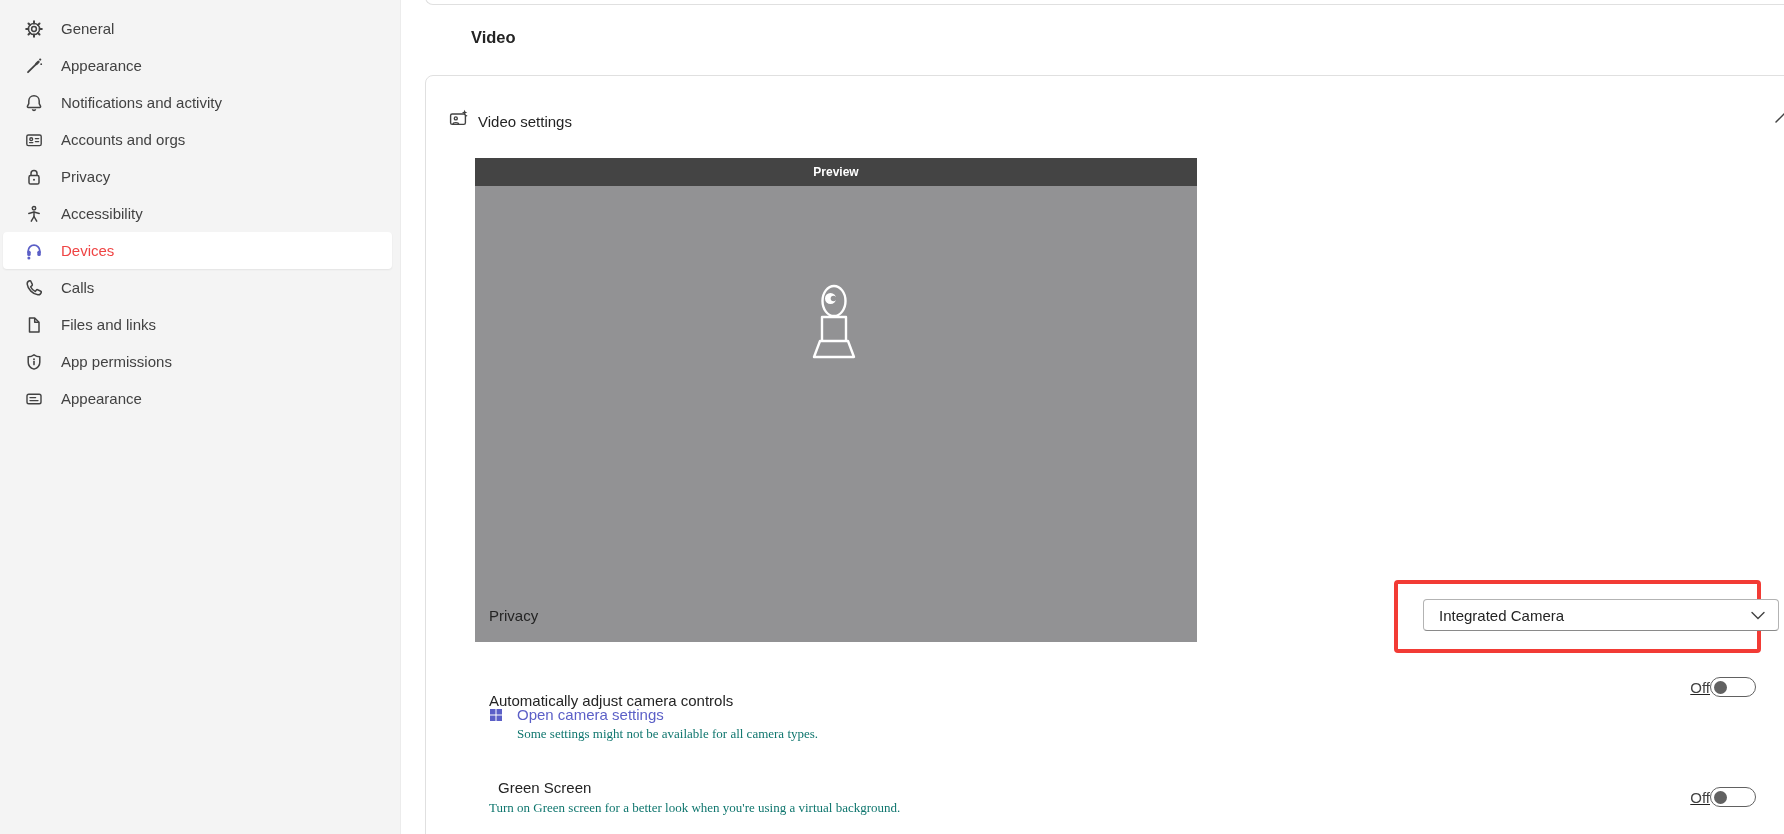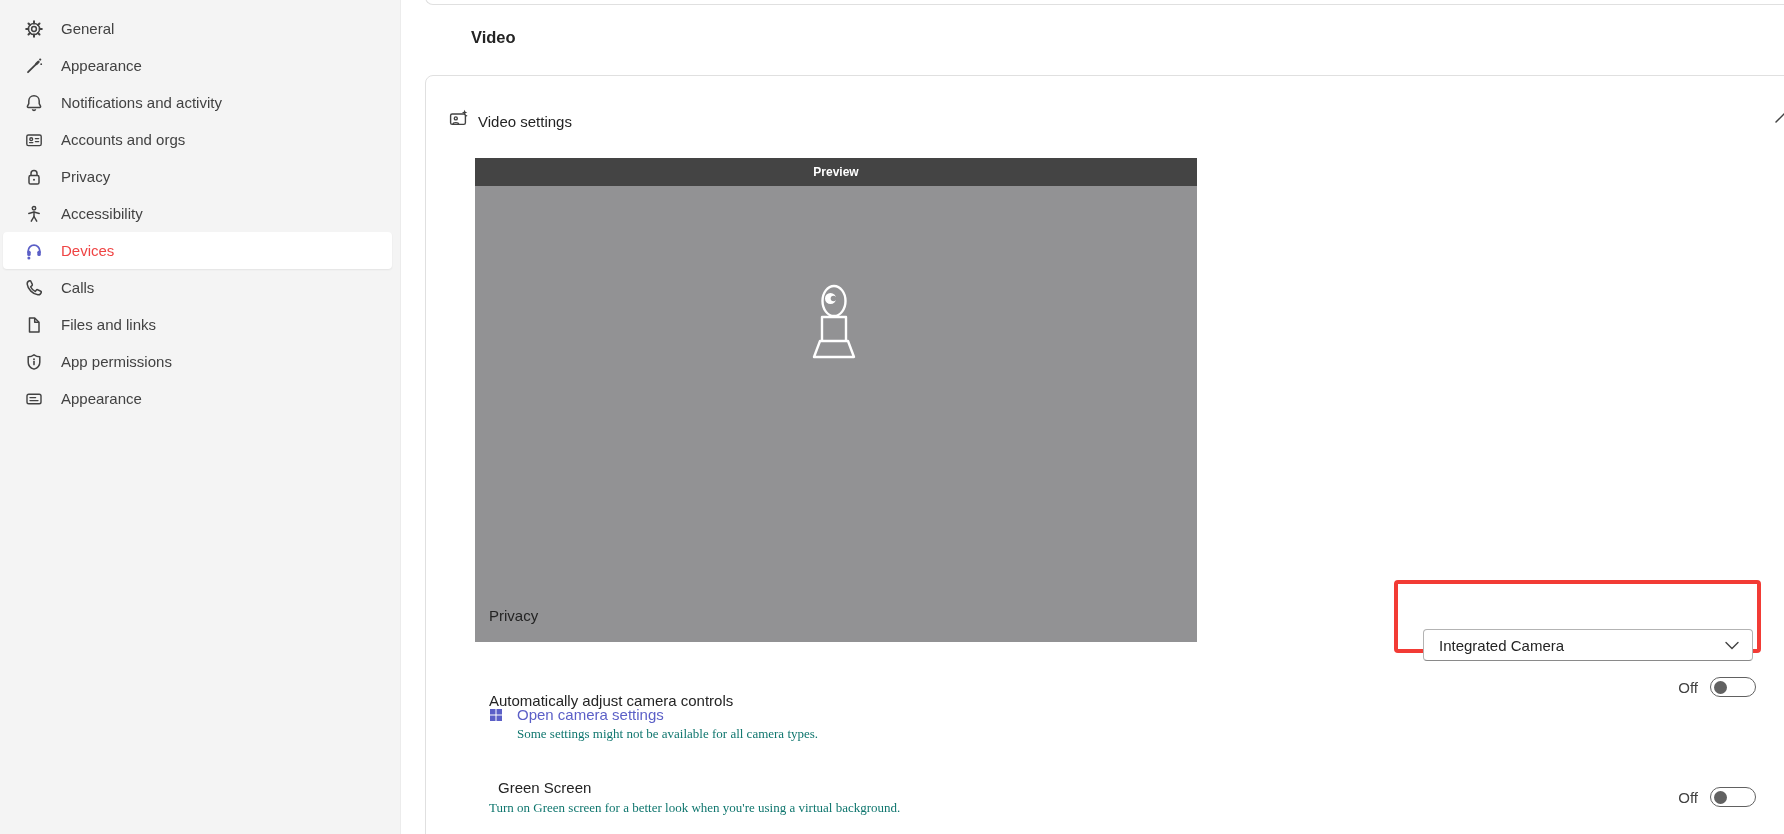--- a/index.html
+++ b/index.html
@@ -56,35 +56,35 @@
     font-size:12px;font-weight:700;display:flex;align-items:center;justify-content:center;
   }
 
   
   .camera-label{position:absolute;left:63px;top:530px;font-size:15px;color:#242424;}
   .red-annotation{
     position:absolute;left:968px;top:504px;width:367px;height:73px;
     border:4px solid var(--annotation-red);border-radius:4px;pointer-events:none;
   }
   .dropdown{
-    position:absolute;left:997px;top:553px;width:330px;height:32px;
+    position:absolute;left:997px;top:523px;width:356px;height:32px;
     background:#fff;border:1px solid #b3b3b3;border-bottom-color:#8a8a8a;border-radius:4px;
     display:flex;align-items:center;justify-content:space-between;
     padding:0 13px 0 15px;font-size:15px;color:#242424;cursor:pointer;
   }
 
   
   .row-label{position:absolute;font-size:15px;color:#242424;line-height:20px;}
   .caption{position:absolute;font-size:13px;color:#0f766e;line-height:16px;font-family:Liberation Serif, serif;}
   .ms-icon{position:absolute;left:63px;top:632px;width:14px;height:14px;}
   .link{
     position:absolute;left:91px;top:629px;font-size:15px;line-height:20px;
     color:var(--accent);cursor:pointer;
   }
-  .toggle-row{position:absolute;right:51px;display:flex;align-items:center;gap:12px;height:20px;}
+  .toggle-row{position:absolute;right:51px;display:flex;align-items:center;height:20px;text-decoration:underline;}
   .toggle-off-label{font-size:15px;color:#424242;}
   .toggle-pill{
     position:relative;width:46px;height:20px;background:#fff;
     border:1px solid #616161;border-radius:10px;cursor:pointer;
   }
   .toggle-knob{
     position:absolute;left:3px;top:2.5px;width:13px;height:13px;
     border-radius:50%;background:#616161;
   }
 </style>

